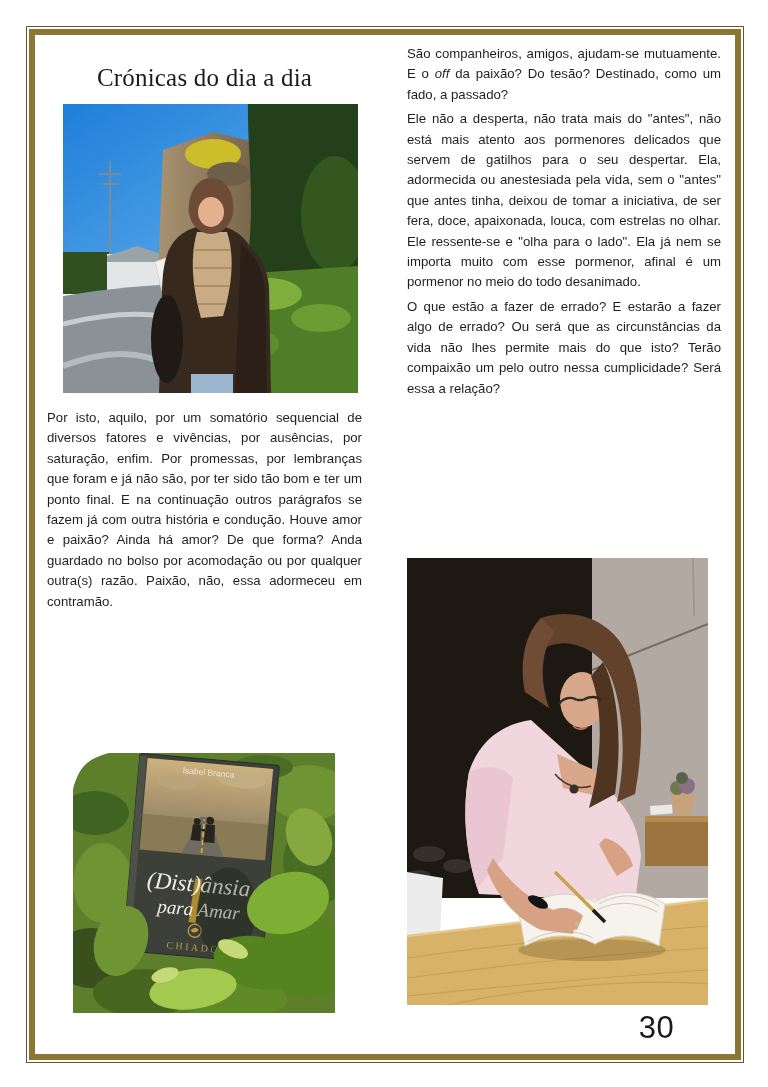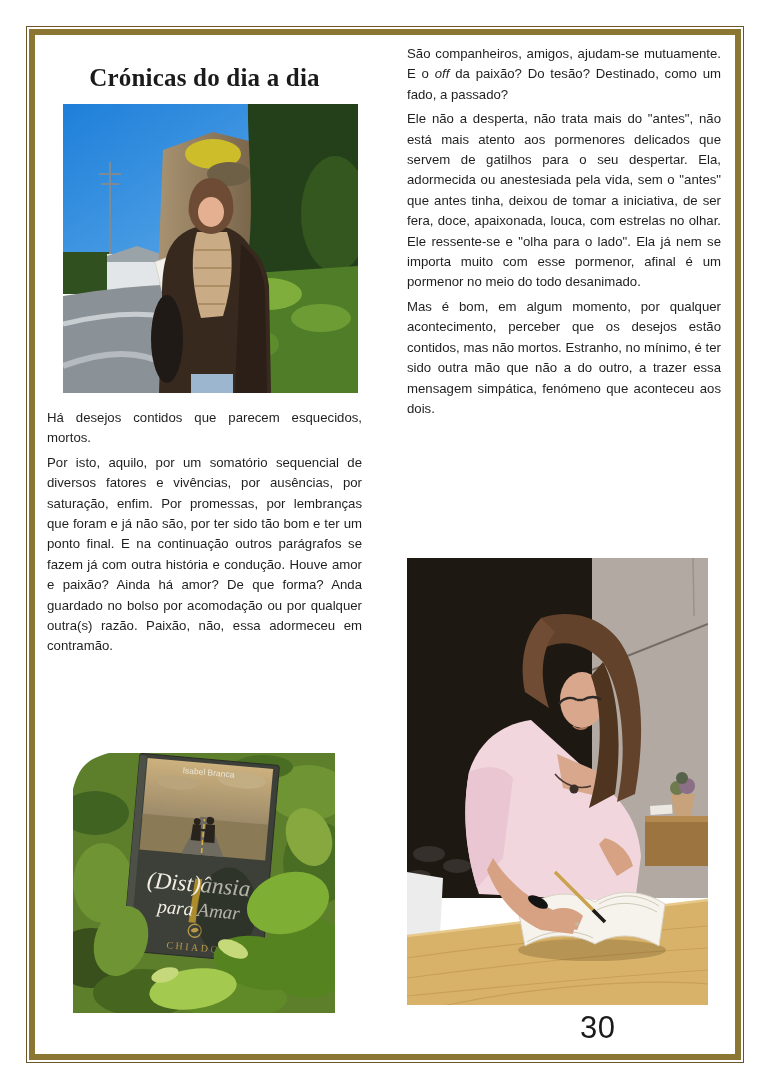--- a/index.html
+++ b/index.html
@@ -7,33 +7,33 @@
     width:768px;height:1087px;position:relative;background:#ffffff;
     font-family:"Liberation Sans",sans-serif;color:#1f1f1f;overflow:hidden;
   }
   .frame{
     position:absolute;left:29px;top:29px;width:700px;height:1019px;
     border:6px solid #8c7634;outline:1px solid #6b5526;outline-offset:2px;
     pointer-events:none;
   }
   .page-title{
     position:absolute;left:43px;top:47px;width:323px;text-align:center;
-    font-family:"Liberation Serif",serif;font-size:25px;font-weight:700;
+    font-family:"Liberation Serif",serif;font-size:25px;font-weight:400;
     color:#1b1b1b;letter-spacing:0.2px;
   }
   .col{position:absolute;font-size:13.2px;line-height:20.4px;text-align:justify;}
   .col p{margin:4px;}
   .col-left{left:43px;top:404px;width:323px;}
   .col-right{left:403px;top:40px;width:322px;}
   .photo{position:absolute;display:block;}
   #photo1{left:63px;top:104px;}
   #photo2{left:73px;top:753px;}
   #photo3{left:407px;top:558px;}
   .page-number{
-    position:absolute;left:580px;top:1010px;width:153px;text-align:left;
+    position:absolute;left:580px;top:1010px;width:153px;text-align:center;
     font-size:31px;color:#1a1a1a;letter-spacing:0.5px;
   }
   svg text{user-select:none;}
 </style>
 </head>
 <body>
 
 <div class="frame"></div>
 
 <h1 class="page-title">Crónicas do dia a dia</h1>
@@ -86,28 +86,27 @@
       <line x1="132" y1="182" x2="166" y2="182"></line>
         <line x1="135" y1="200" x2="162" y2="200"></line>
     </g>
     <ellipse cx="148" cy="106" rx="22" ry="24" fill="#6d4b34"></ellipse>
     <ellipse cx="148" cy="108" rx="13" ry="15" fill="#e5b091"></ellipse>
     <path d="M126,112 C124,86 136,74 148,74 C161,74 173,86 170,112 C170,96 163,88 148,88 C133,88 127,96 126,112 Z" fill="#6d4b34"></path>
   </g>
 </svg>
 
 <div class="col col-left">
-  <p>Há desejos contidos que parecem esquecidos, mortos.</p>
   <p>Por isto, aquilo, por um somatório sequencial de diversos fatores e vivências, por ausências, por saturação, enfim. Por promessas, por lembranças que foram e já não são, por ter sido tão bom e ter um ponto final. E na continuação outros parágrafos se fazem já com outra história e condução. Houve amor e paixão? Ainda há amor? De que forma? Anda guardado no bolso por acomodação ou por qualquer outra(s) razão. Paixão, não, essa adormeceu em contramão.</p>
 </div>
 
 <div class="col col-right">
   <p><span>São companheiros, amigos, ajudam-se mutuamente. E o </span><i>off</i><span> da paixão? Do tesão? Destinado, como um fado, a passado?</span></p>
   <p>Ele não a desperta, não trata mais do "antes", não está mais atento aos pormenores delicados que servem de gatilhos para o seu despertar. Ela, adormecida ou anestesiada pela vida, sem o "antes" que antes tinha, deixou de tomar a iniciativa, de ser fera, doce, apaixonada, louca, com estrelas no olhar. Ele ressente-se e "olha para o lado". Ela já nem se importa muito com esse pormenor, afinal é um pormenor no meio do todo desanimado.</p>
-  <p>Mas é bom, em algum momento, por qualquer acontecimento, perceber que os desejos estão contidos, mas não mortos. Estranho, no mínimo, é ter sido outra mão que não a do outro, a trazer essa mensagem simpática, fenómeno que aconteceu aos dois.</p>
+  <p>O que estão a fazer de errado? E estarão a fazer algo de errado? Ou será que as circunstâncias da vida não lhes permite mais do que isto? Terão compaixão um pelo outro nessa cumplicidade? Será essa a relação?</p>
 </div>
 
 <svg id="photo2" class="photo" width="262" height="260" viewBox="0 0 262 260">
   <defs>
     <linearGradient id="coversky" x1="0" y1="0" x2="0" y2="1">
       <stop offset="0" stop-color="#cdb17e"></stop>
         <stop offset="1" stop-color="#998868"></stop>
     </linearGradient>
   </defs>
   <rect x="0" y="0" width="262" height="260" fill="#5d7f2c"></rect>

